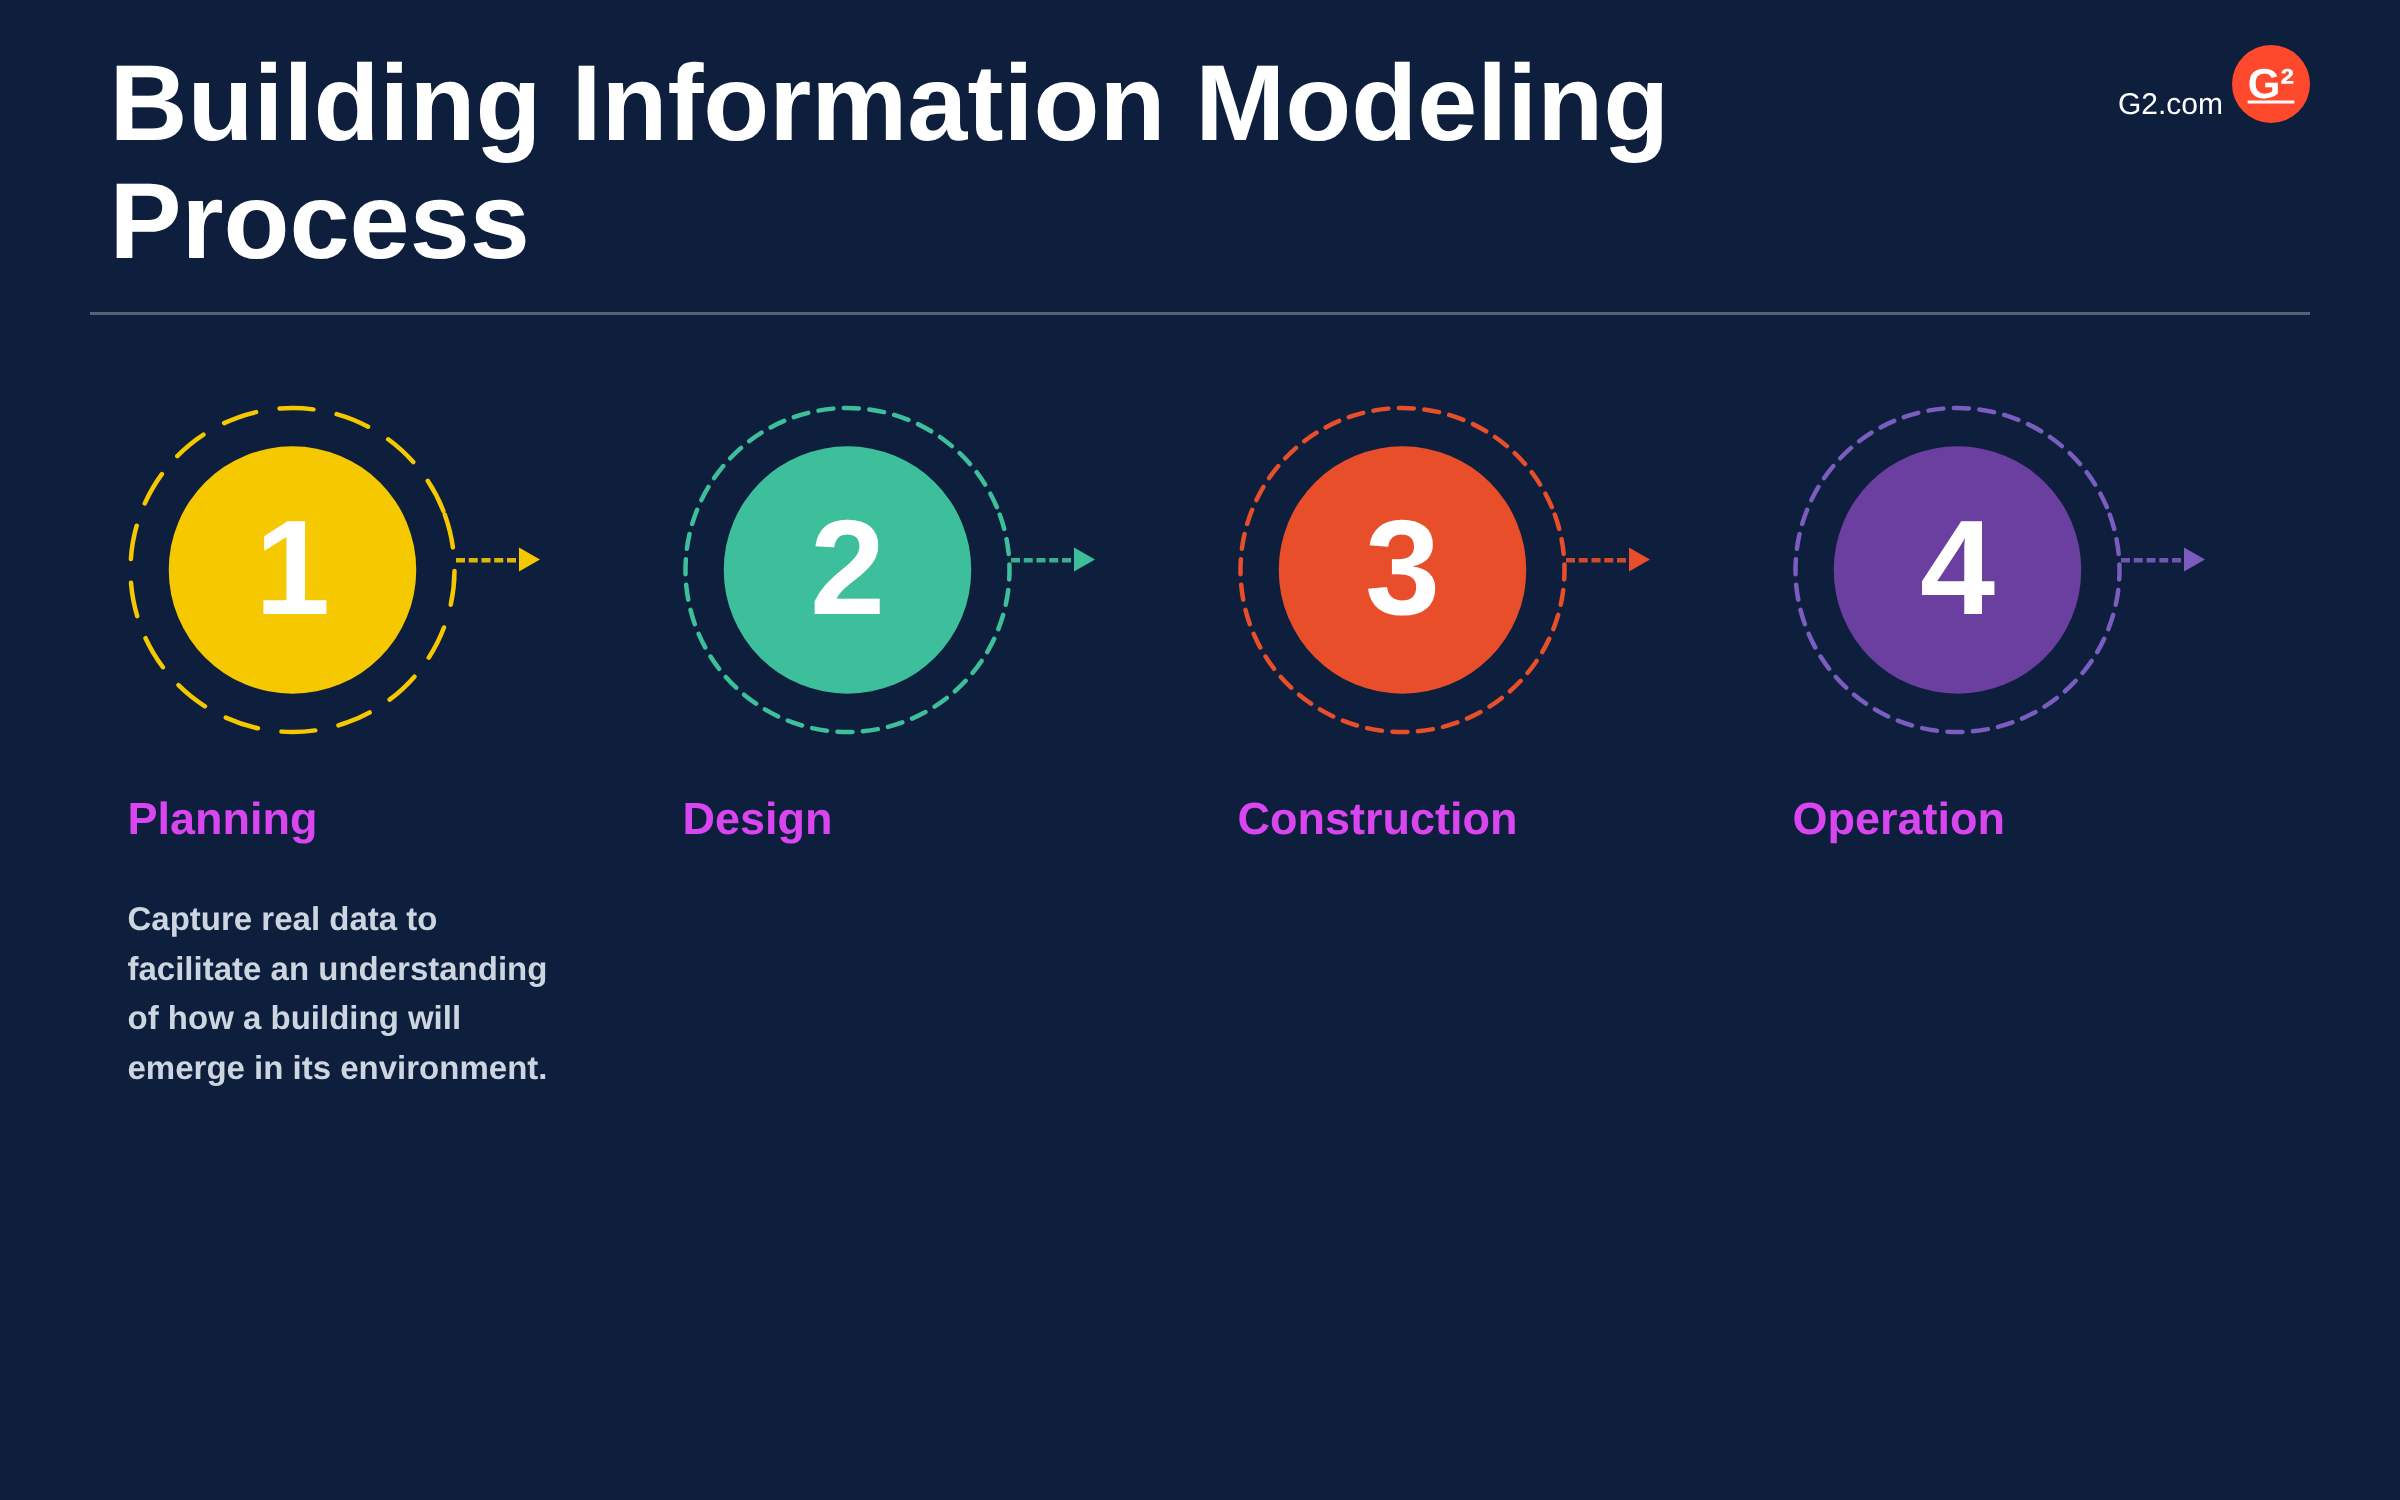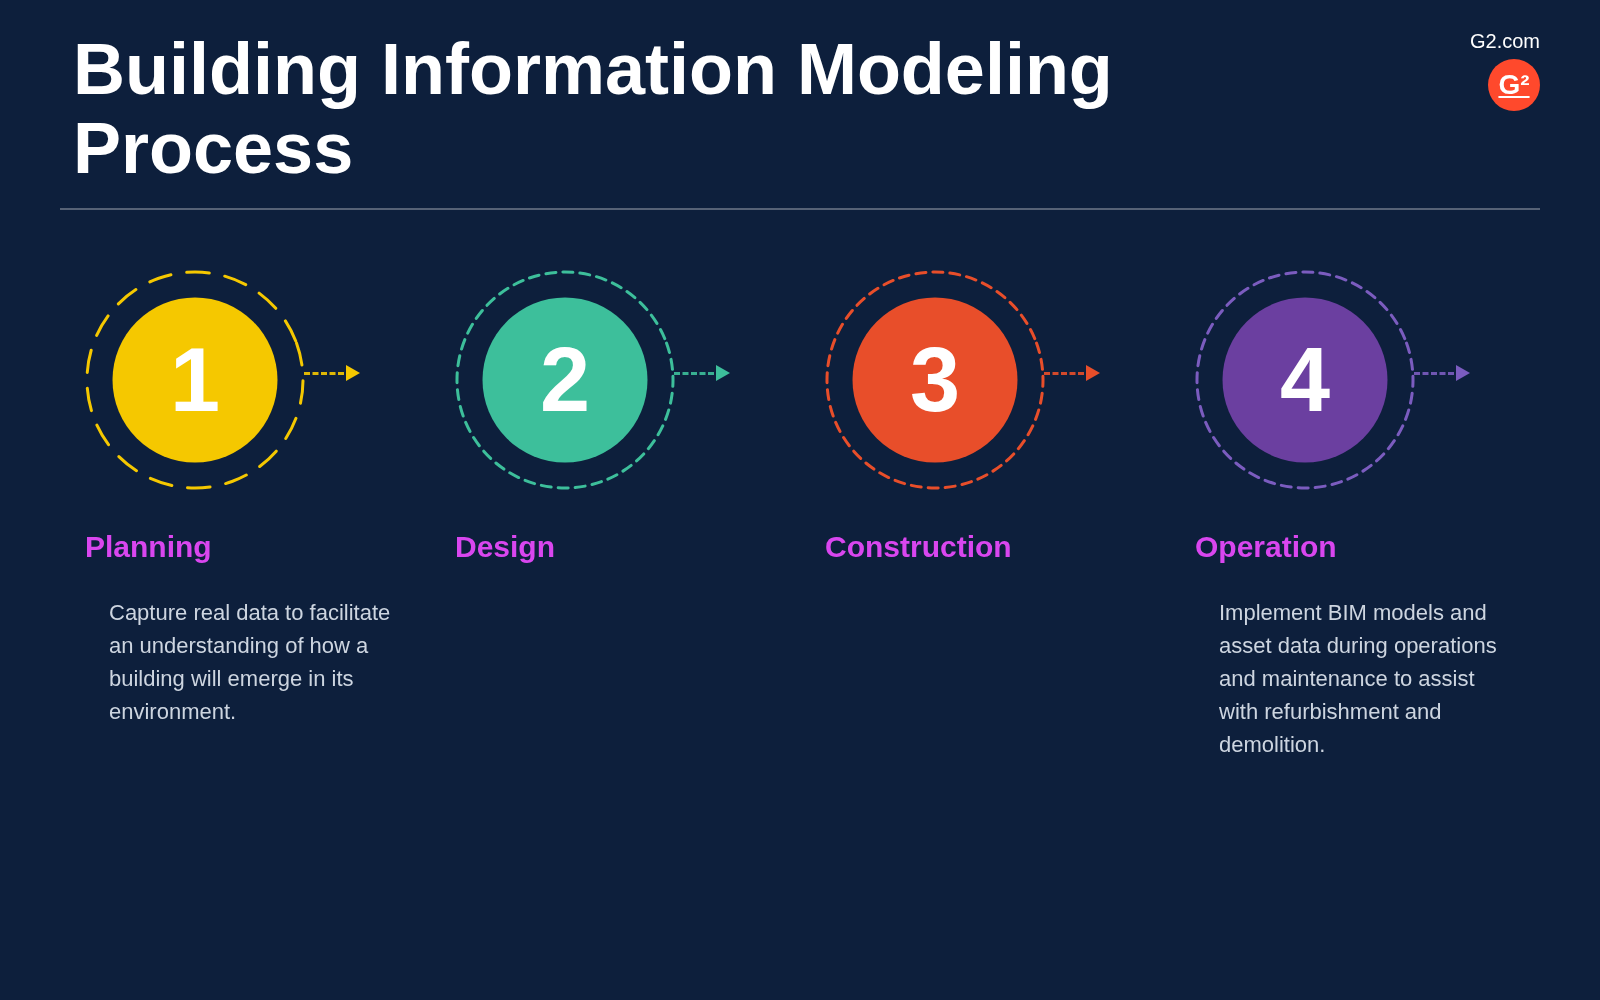--- a/index.html
+++ b/index.html
@@ -25,21 +25,20 @@
     .title {
       font-size: 72px;
       font-weight: 900;
       color: #ffffff;
       line-height: 1.1;
       max-width: 1300px;
     }
 
     .g2-badge {
       display: flex;
-      flex-direction: column;
       align-items: flex-end;
       gap: 6px;
       min-width: 120px;
       text-align: right;
     }
 
     .g2-text {
       font-size: 20px;
       color: #ffffff;
       font-weight: 400;
@@ -153,25 +152,24 @@
 
     .step-title {
       font-size: 30px;
       font-weight: 900;
       color: #d946ef;
       margin-bottom: 32px;
     }
 
     .step-desc {
       font-size: 22px;
-      font-weight: 400;
+      font-weight: 700;
       color: #cdd5e0;
       line-height: 1.5;
       max-width: 300px;
-      margin-left: 24px;
     }
 
   </style>
 </head>
 <body>
 
 <div class="header">
   <h1 class="title">Building Information Modeling Process</h1>
   <div class="g2-badge">
     <span class="g2-text">G2.com</span>
@@ -231,16 +229,15 @@
       <svg class="arc-svg" viewBox="0 0 240 240">
         <circle cx="120" cy="120" r="108" fill="none" stroke="#7b5cbf" stroke-width="3" stroke-dasharray="10 7" stroke-linecap="round" transform="rotate(-20 120 120)"></circle>
       </svg>
       <div class="inner-circle circle-4">4</div>
       <div class="arrow-connector arrow-4">
         <div class="dashed-line"></div>
         <div class="arrow-head"></div>
       </div>
     </div>
     <div class="step-title">Operation</div>
-    <div class="step-desc">Implement BIM models and asset data during operations and maintenance to assist with refurbishment and demolition.</div>
   </div>
 
 </div>
 
 </body></html>

